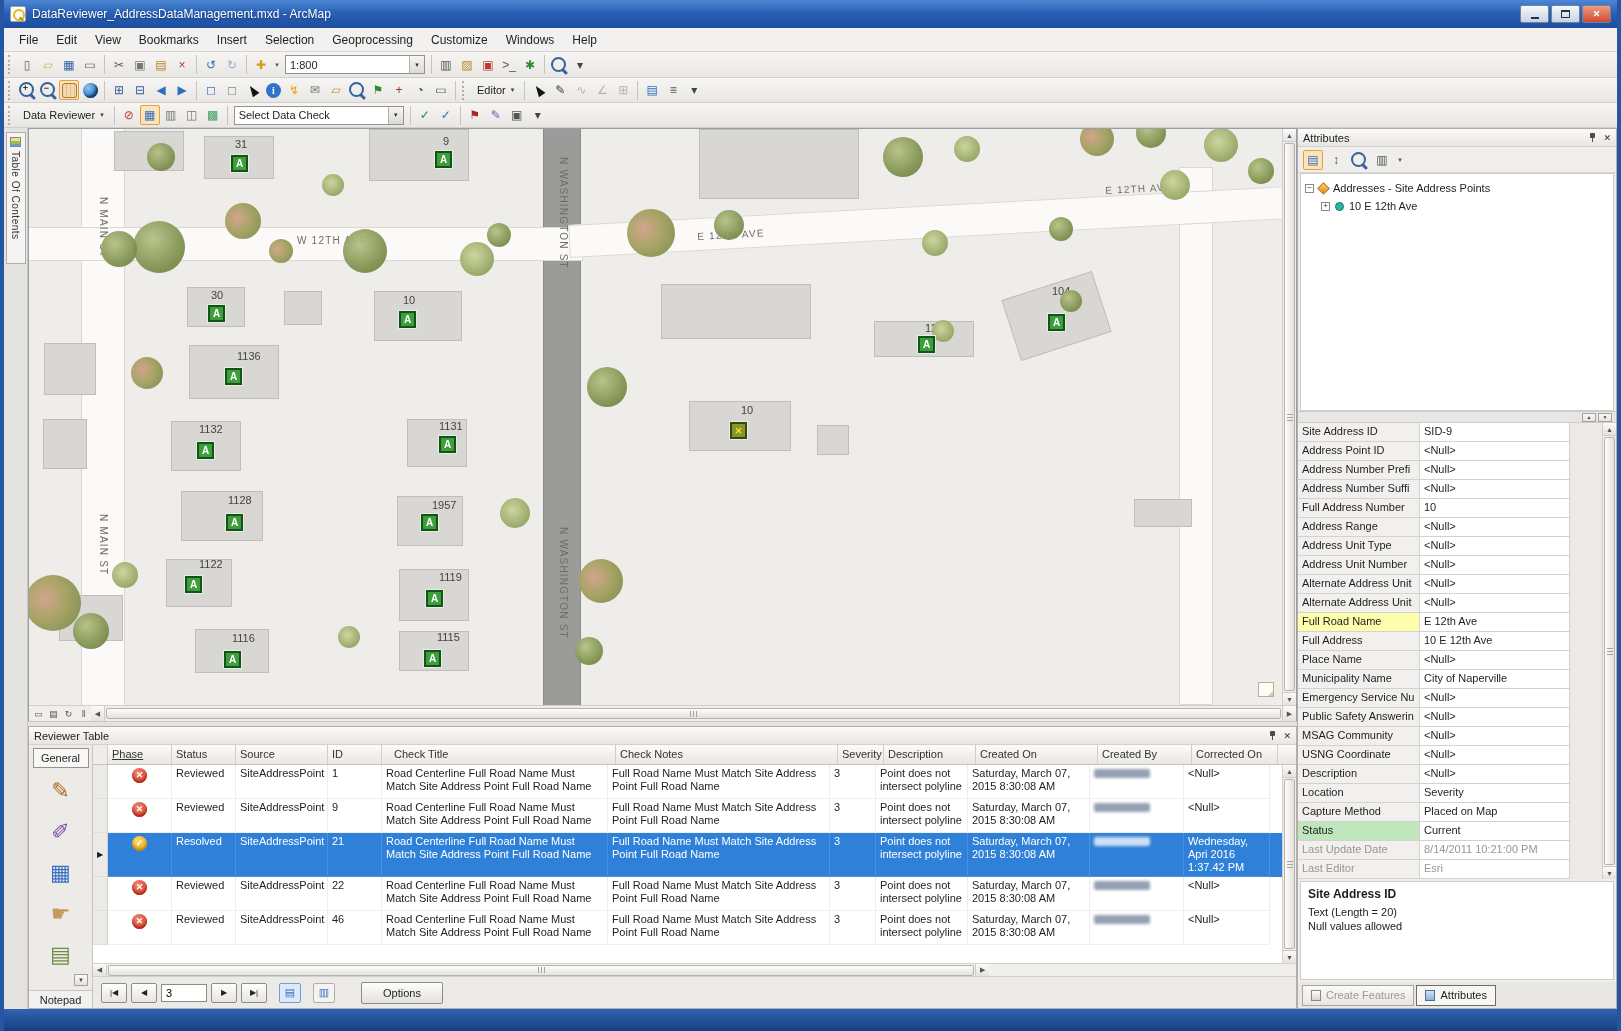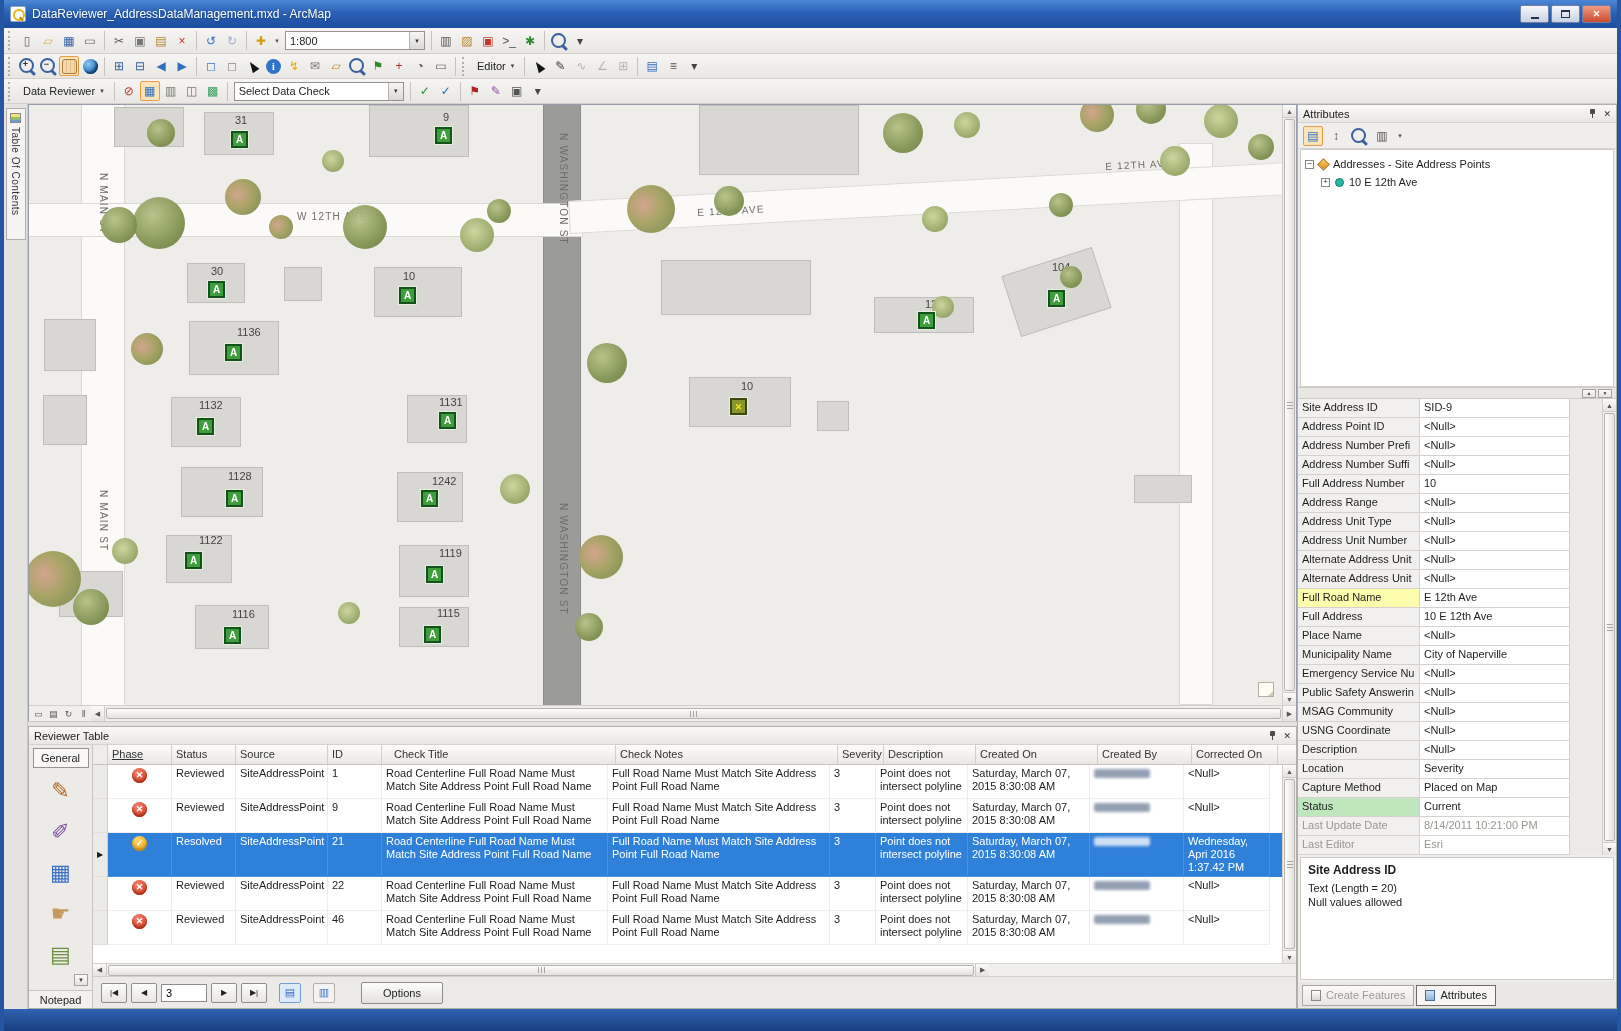--- a/index.html
+++ b/index.html
@@ -172,20 +172,32 @@
       <div class="win-btn">
           <span class="wb-min"></span>
         </div>
       <div class="win-btn">
           <span class="wb-max"></span>
         </div>
       <div class="win-btn close">✕</div>
     </div>
   </div>
 
+  <div class="menubar" id="menu-bar">
+      <div class="menu-item">File</div>
+      <div class="menu-item">Edit</div>
+      <div class="menu-item">View</div>
+      <div class="menu-item">Bookmarks</div>
+      <div class="menu-item">Insert</div>
+      <div class="menu-item">Selection</div>
+      <div class="menu-item">Geoprocessing</div>
+      <div class="menu-item">Customize</div>
+      <div class="menu-item">Windows</div>
+      <div class="menu-item">Help</div>
+    </div>
   <div class="tbrow" id="tb-standard">
       <div class="tb-grip"></div>
       <div class="tb-icon" style="color: rgb(102, 102, 102);">▯</div>
       <div class="tb-icon" style="color: rgb(217, 166, 46);">▱</div>
       <div class="tb-icon" style="color: rgb(46, 95, 168);">▦</div>
       <div class="tb-icon" style="color: rgb(85, 85, 85);">▭</div>
       <div class="tb-sep"></div>
       <div class="tb-icon" style="color: rgb(85, 85, 85);">✂</div>
       <div class="tb-icon" style="color: rgb(119, 119, 119);">▣</div>
       <div class="tb-icon" style="color: rgb(184, 134, 42);">▤</div>
@@ -373,21 +385,21 @@
               <div class="bldg-label" style="left: 374px; top: 165px;">10</div>
               <div class="addr-marker" style="left: 370px; top: 182px;">A</div>
               <div class="bldg-label" style="left: 208px; top: 221px;">1136</div>
               <div class="addr-marker" style="left: 196px; top: 239px;">A</div>
               <div class="bldg-label" style="left: 170px; top: 294px;">1132</div>
               <div class="addr-marker" style="left: 168px; top: 313px;">A</div>
               <div class="bldg-label" style="left: 410px; top: 291px;">1131</div>
               <div class="addr-marker" style="left: 410px; top: 307px;">A</div>
               <div class="bldg-label" style="left: 199px; top: 365px;">1128</div>
               <div class="addr-marker" style="left: 197px; top: 385px;">A</div>
-              <div class="bldg-label" style="left: 403px; top: 370px;">1242</div>
+              <div class="bldg-label" style="left: 403px; top: 370px;">1957</div>
               <div class="addr-marker" style="left: 392px; top: 385px;">A</div>
               <div class="bldg-label" style="left: 170px; top: 429px;">1122</div>
               <div class="addr-marker" style="left: 156px; top: 447px;">A</div>
               <div class="bldg-label" style="left: 410px; top: 442px;">1119</div>
               <div class="addr-marker" style="left: 397px; top: 461px;">A</div>
               <div class="bldg-label" style="left: 203px; top: 503px;">1116</div>
               <div class="addr-marker" style="left: 195px; top: 522px;">A</div>
               <div class="bldg-label" style="left: 408px; top: 502px;">1115</div>
               <div class="addr-marker" style="left: 395px; top: 521px;">A</div>
               <div class="bldg-label" style="left: 712px; top: 275px;">10</div>

